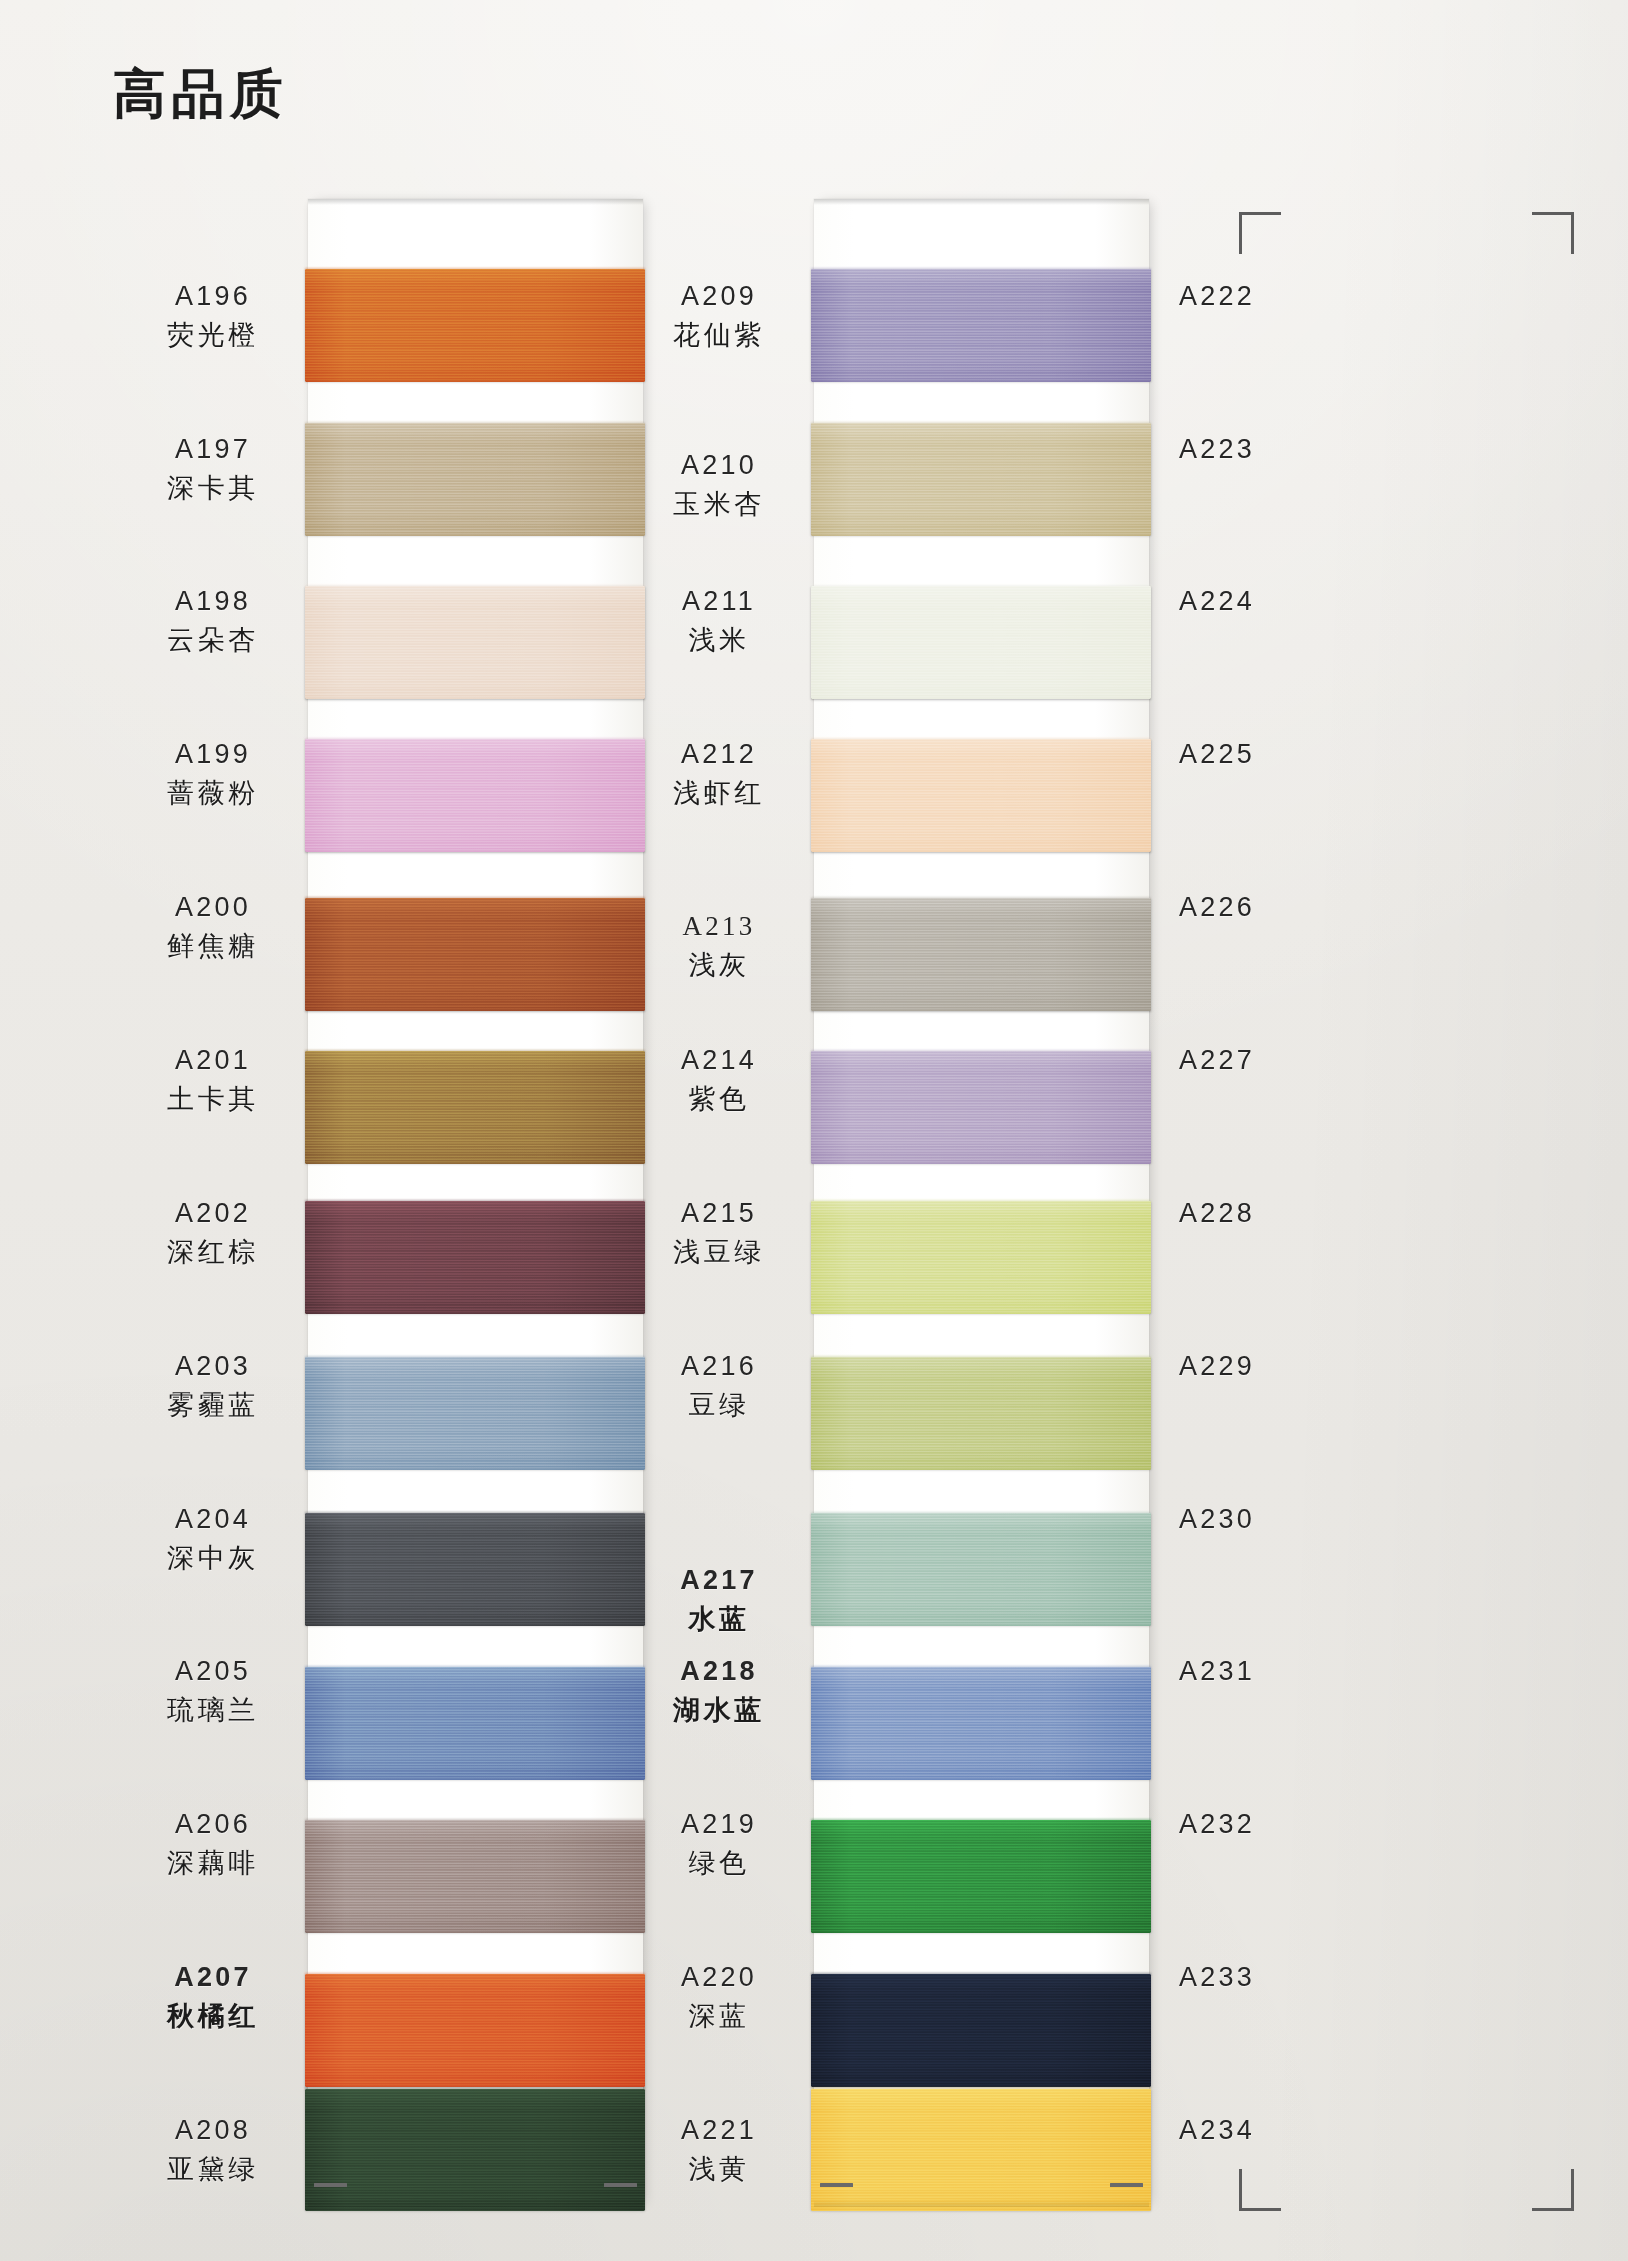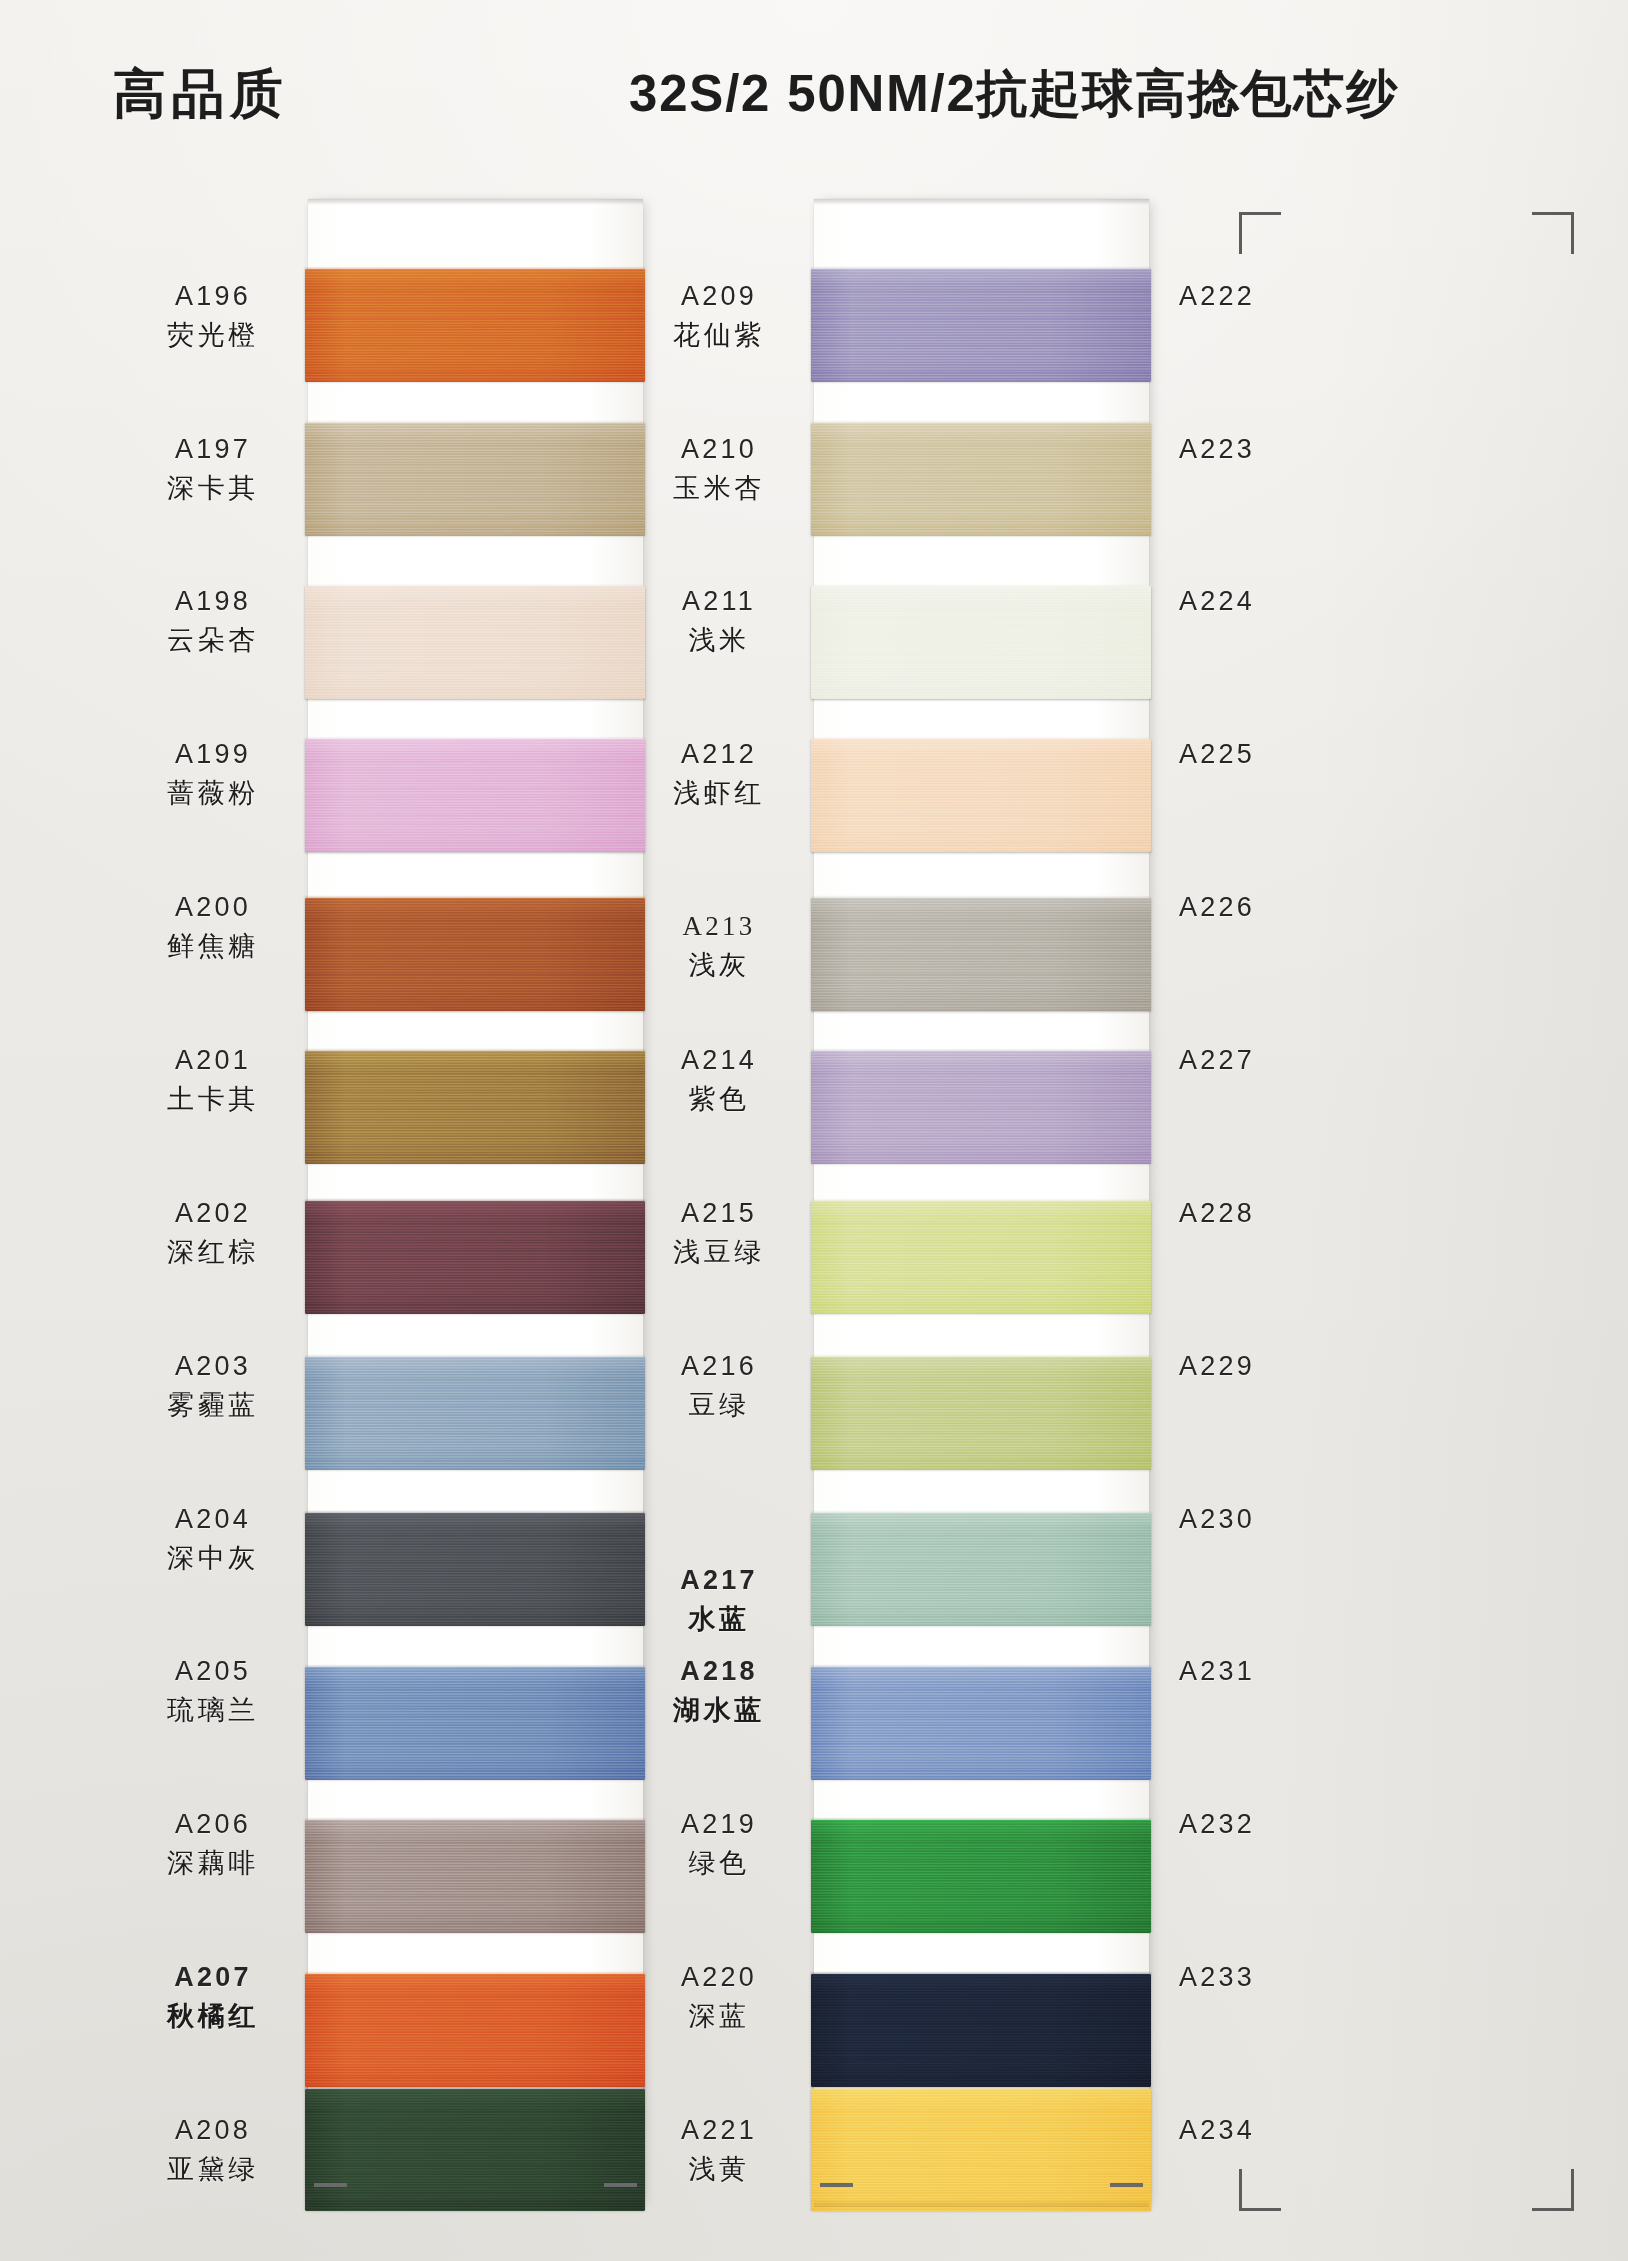--- a/index.html
+++ b/index.html
@@ -128,21 +128,20 @@
   
   .staple{position:absolute;width:33px;height:4.1px;background:#6a6a6a;border-radius:0.5px;}
 </style>
 </head>
 <body>
 
 <div class="paper"></div>
 
 <div class="header">
   <div class="h-quality">高品质</div>
-  <div class="h-spec">32S/2  50NM/2抗起球高捻包芯纱</div>
 </div>
 
 <div class="col col-left">
   <div class="labels labels-left" id="labels-left">
       <div class="lab" style="top: 84px;">
         <span class="code">A196</span>
         <span class="cn">荧光橙</span>
       </div>
       <div class="lab" style="top: 237px;">
         <span class="code">A197</span>
@@ -250,21 +249,21 @@
       <div class="staple" style="right: 6.3px; bottom: 20px;"></div>
     </div>
 </div>
 
 <div class="col col-mid">
   <div class="labels labels-mid" id="labels-mid">
       <div class="lab" style="top: 84px;">
         <span class="code">A209</span>
         <span class="cn">花仙紫</span>
       </div>
-      <div class="lab" style="top: 237px;">
+      <div class="lab" style="top: 253px;">
         <span class="code">A210</span>
         <span class="cn">玉米杏</span>
       </div>
       <div class="lab" style="top: 389px;">
         <span class="code">A211</span>
         <span class="cn">浅米</span>
       </div>
       <div class="lab" style="top: 542px;">
         <span class="code">A212</span>
         <span class="cn">浅虾红</span>

